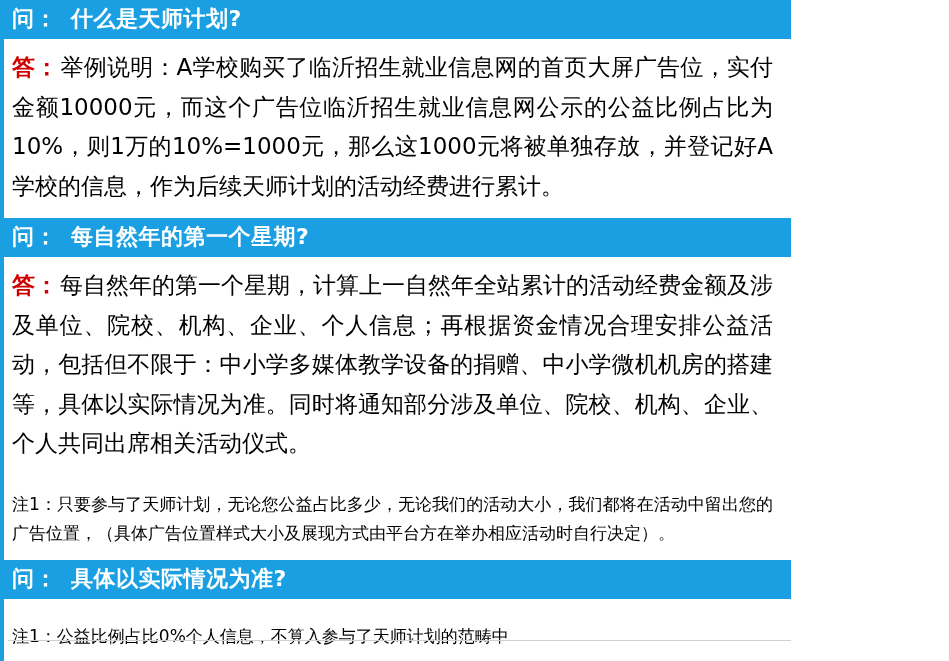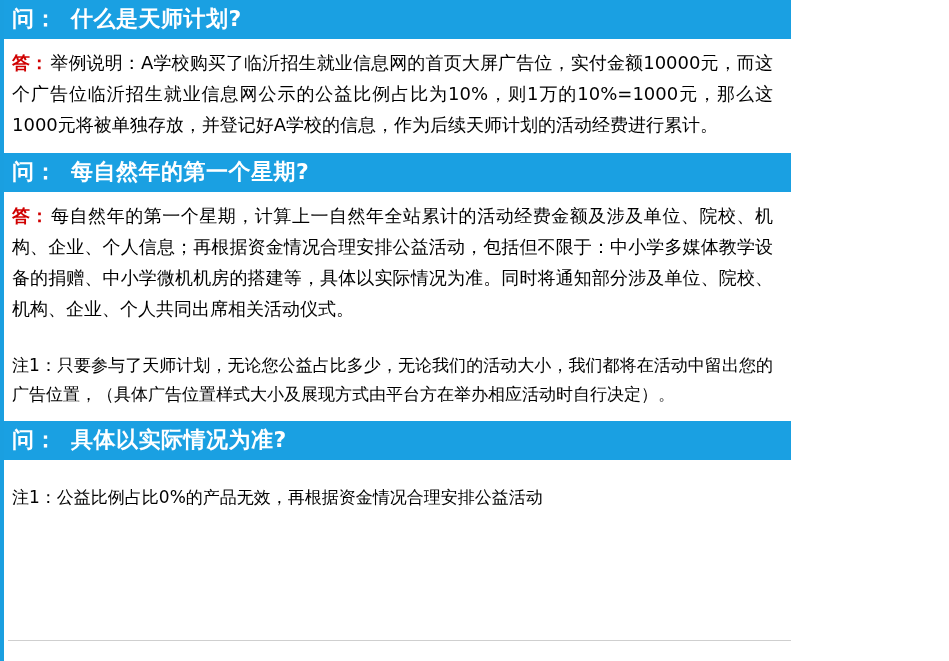--- a/index.html
+++ b/index.html
@@ -33,21 +33,21 @@
     box-sizing: border-box;
   }
   .qbar .q-label {
     margin-right: 14px;
   }
   .answer {
     padding: 9px 18px 4px 8px;
     box-sizing: border-box;
   }
   .ans-para {
-    font-size: 18px;
+    font-size: 23px;
     line-height: 1.72;
     text-align: justify;
     text-justify: inter-ideograph;
     margin: 0;
   }
   .ans-label {
     color: #d00000;
     font-weight: bold;
     margin-right: 2px;
   }
@@ -102,18 +102,18 @@
   </div>
 
   <div class="sec-spacer"></div>
 
   <div class="section">
     <div class="qbar">
       <span class="q-label">问：</span><span>具体以实际情况为准?</span>
     </div>
     <div class="answer">
       <div class="gap-sm"></div>
-      <p class="note">注1：公益比例占比0%的产品无效，再根据资金情况合理安排公益活动</p>
+      <p class="note">注1：公益比例占比0%个人信息，不算入参与了天师计划的范畴中</p>
     </div>
   </div>
 
   <div class="bottom-rule"></div>
 </div>
 
 </body></html>

